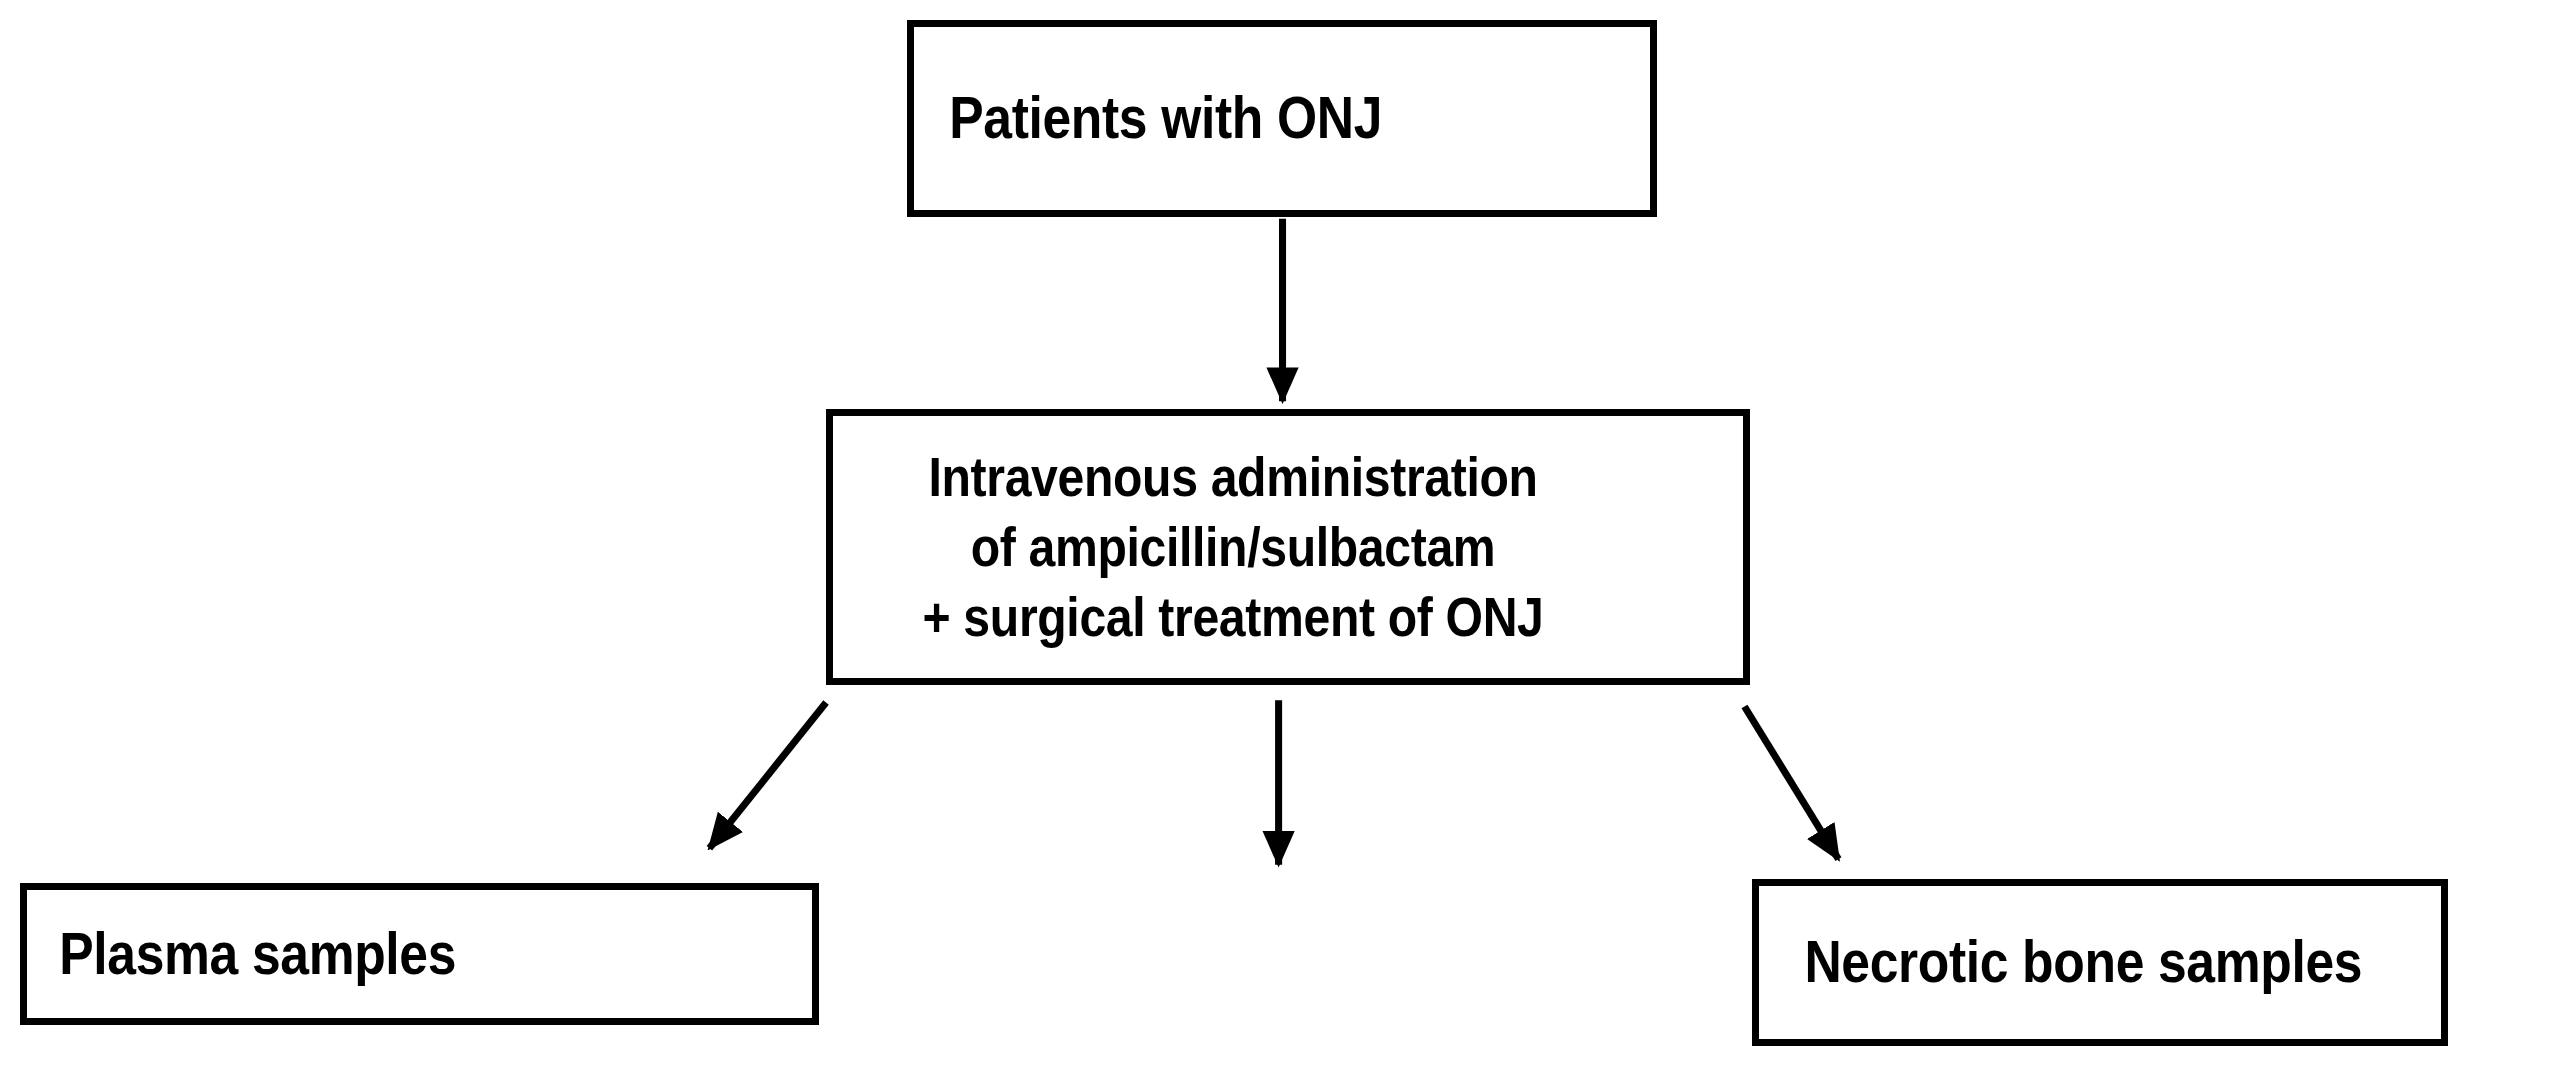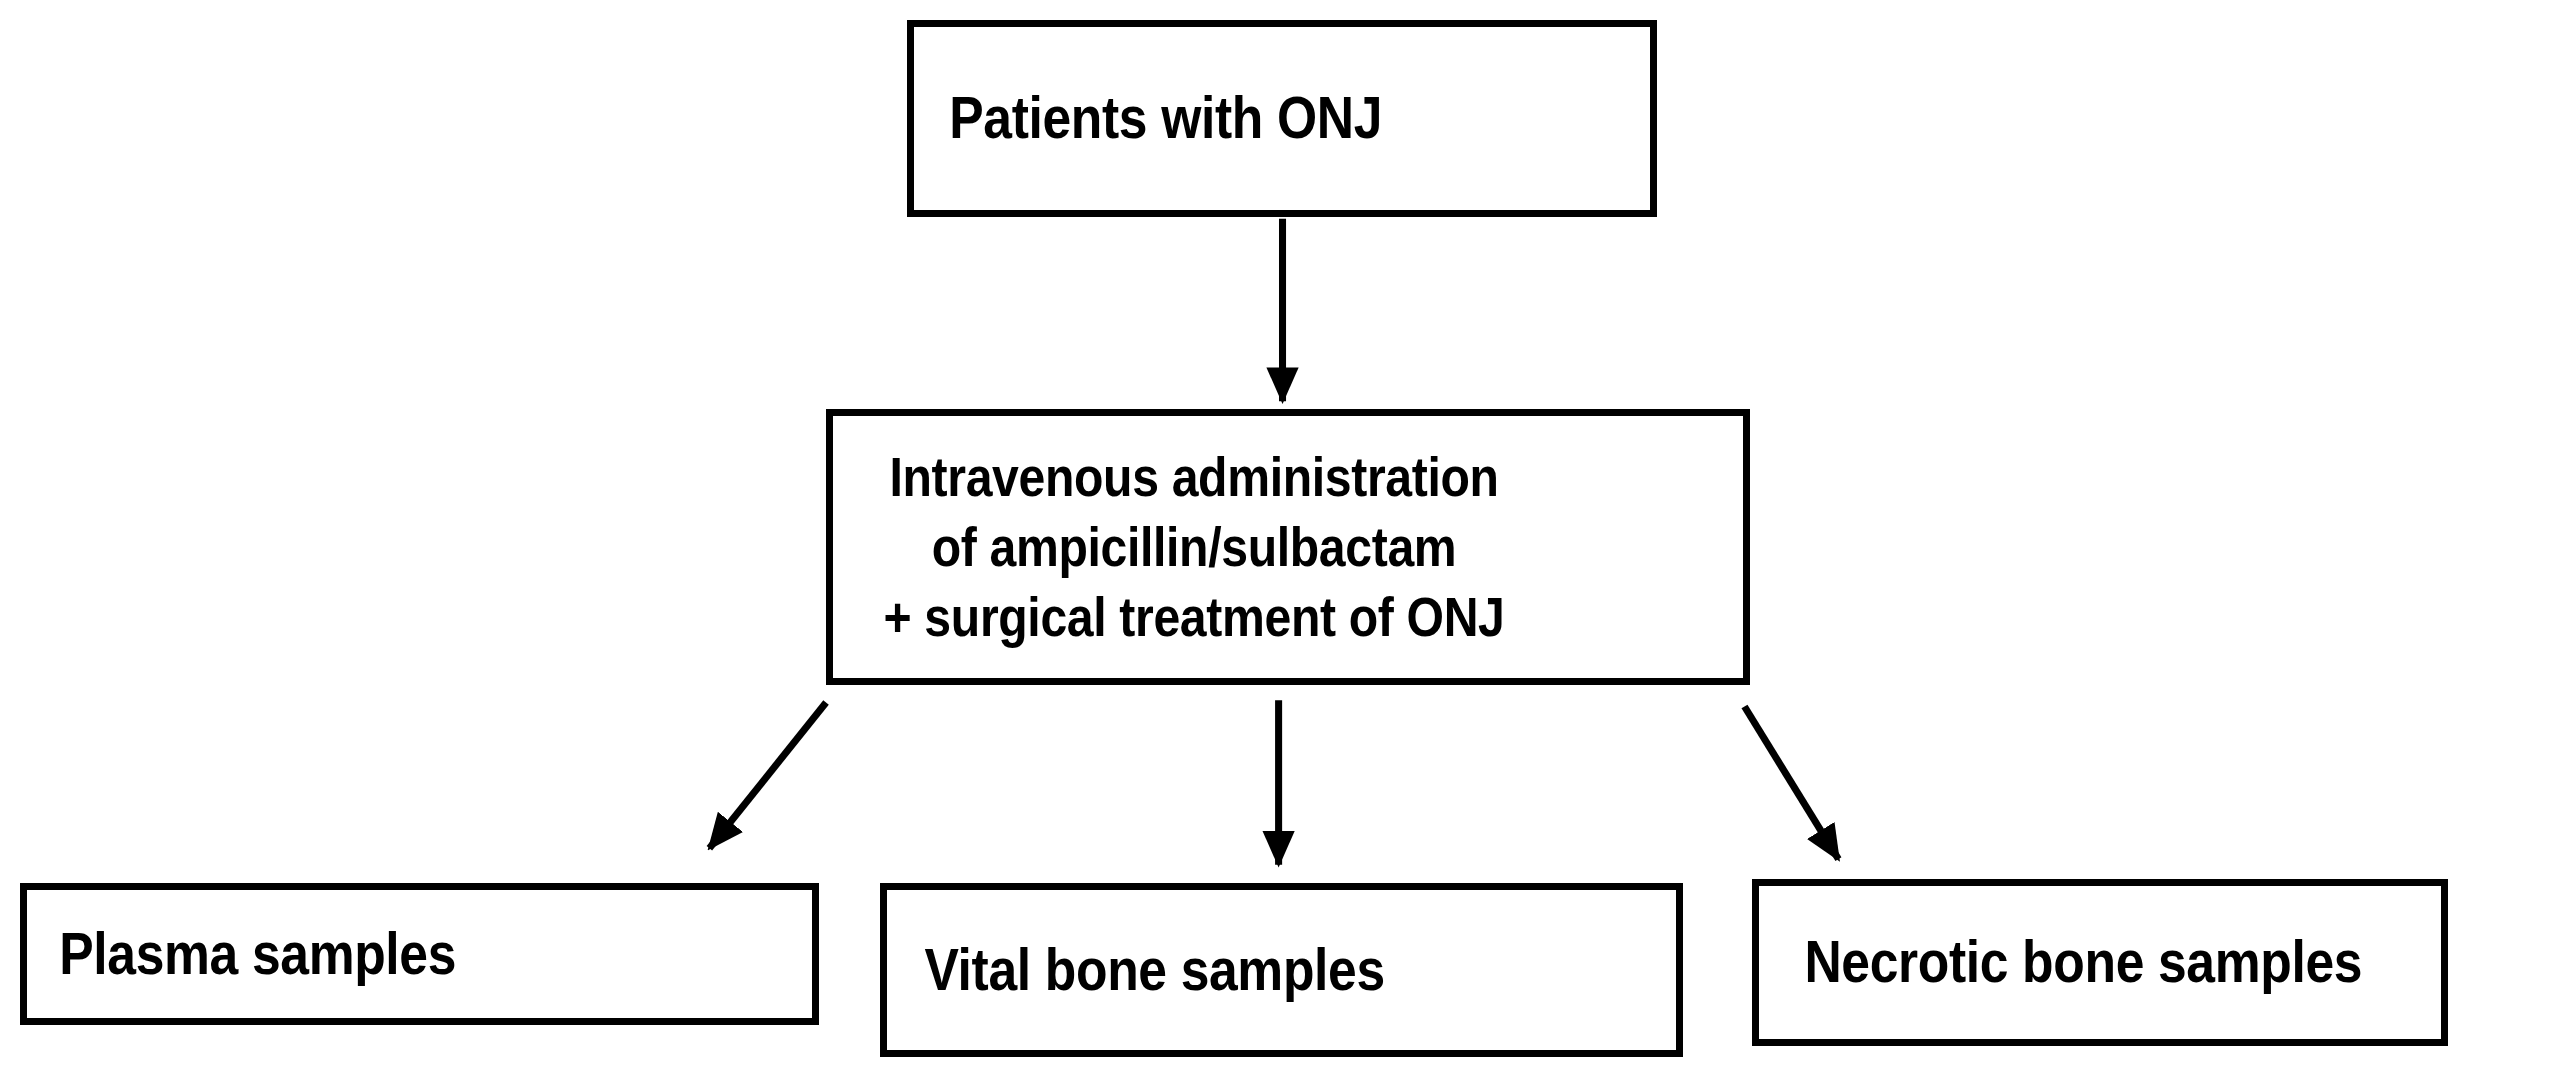--- a/index.html
+++ b/index.html
@@ -40,20 +40,21 @@
     left: 907px;
     top: 20.4px;
     width: 750px;
     height: 197px;
   }
   #node-treatment {
     left: 826px;
     top: 409px;
     width: 924px;
     height: 276px;
+    padding-left: 39px;
   }
   #node-treatment .node-label {
     font-size: 56px;
     line-height: 1.25;
   }
   #node-plasma {
     left: 19.6px;
     top: 883px;
     width: 799px;
     height: 142px;
@@ -115,22 +116,19 @@
   <div class="node" id="node-treatment">
     <span class="node-label">Intravenous administration
 of ampicillin/sulbactam
 + surgical treatment of ONJ</span>
   </div>
 
   <div class="node" id="node-plasma">
     <span class="node-label">Plasma samples</span>
   </div>
 
-  <div class="node" id="node-vital">
-    <span class="node-label">Vital bone samples</span>
-  </div>
 
   <div class="node" id="node-necrotic">
     <span class="node-label">Necrotic bone samples</span>
   </div>
 
 </div>
 
 
 </body></html>

